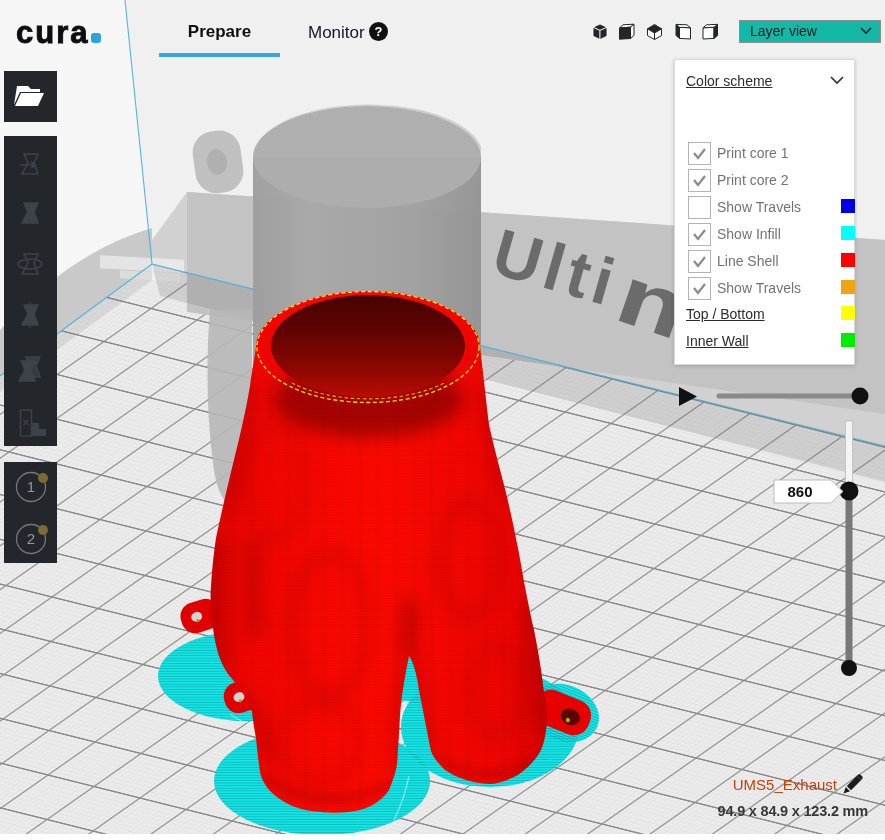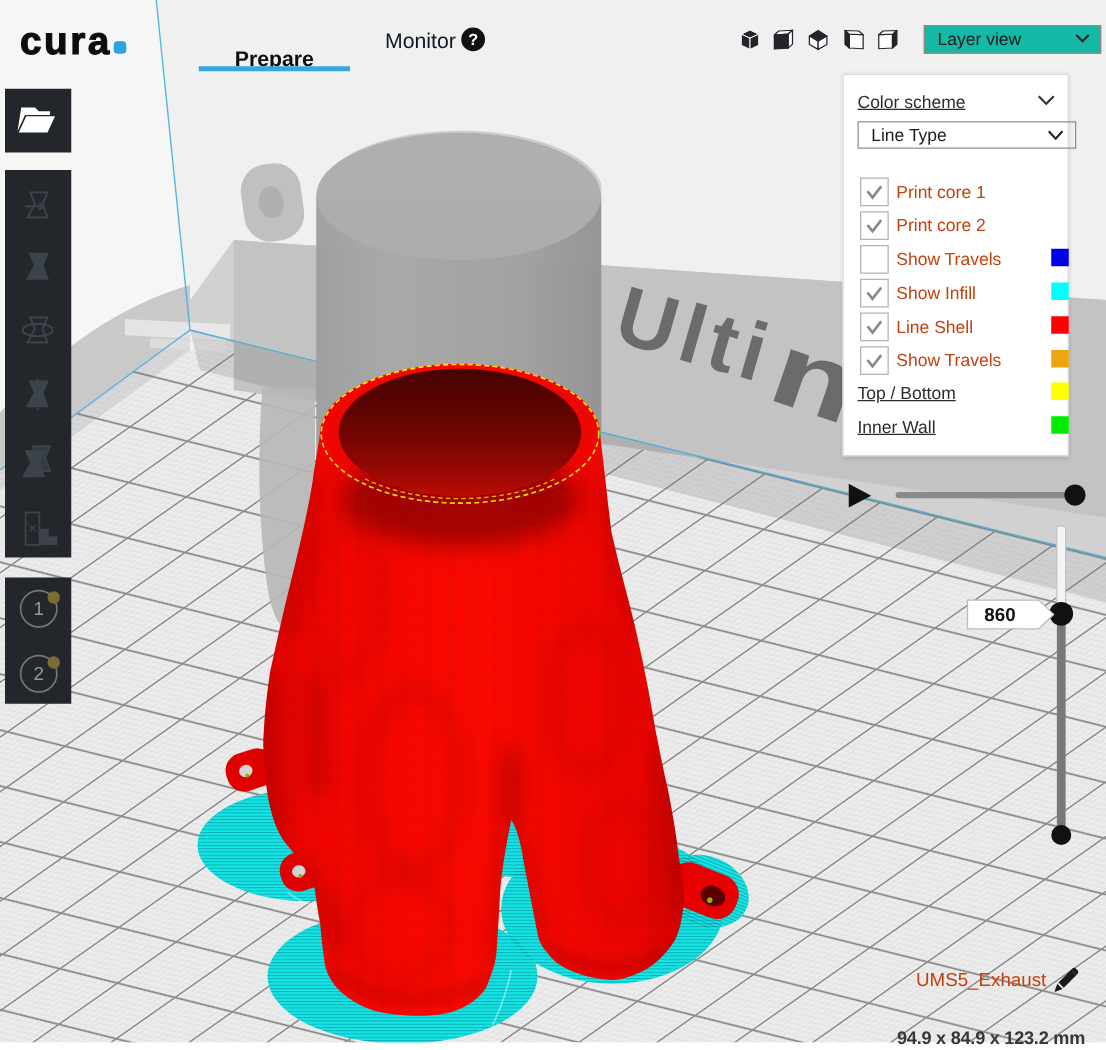--- a/index.html
+++ b/index.html
@@ -6,47 +6,47 @@
   body{width:885px;height:840px;overflow:hidden;background:#ffffff;
        font-family:"Liberation Sans",sans-serif;position:relative;}
   #scene{position:absolute;left:0;top:0;}
   .abs{position:absolute;}
   
   #logo{left:16px;top:15px;font-size:31px;font-weight:bold;color:#0d0d10;
         letter-spacing:2px;-webkit-text-stroke:0.9px #0d0d10;}
   #logodot{display:inline-block;width:10px;height:10px;background:#2ba4dc;
         border-radius:3px;margin-left:2px;}
   #tabPrepare{left:159px;top:22px;width:121px;text-align:center;
-        font-size:17px;font-weight:bold;color:#0f0f0f;margin-top:16px;}
+        font-size:17px;font-weight:bold;color:#0f0f0f;}
   #tabUnderline{left:159px;top:53px;width:121px;height:4px;background:#38a7e1;}
   #tabMonitor{left:308px;top:23px;font-size:17px;color:#0f172a;}
   #qmark{left:369px;top:22px;width:19px;height:19px;border-radius:50%;
         background:#111;color:#fff;font-size:13px;font-weight:bold;
         text-align:center;line-height:19px;}
   #layersel{left:739px;top:20px;width:130px;height:21px;border:1px solid #8d8d8d;
         background:#14b8a6;font-size:14px;color:#1b1b1b;line-height:21px;
         padding-left:10px;}
   
   .dkbox{background:#23272c;left:4px;width:53px;}
   #openbox{top:71px;height:51px;}
   #toolbox{top:136px;height:310px;}
   #extbox{top:462px;height:101px;}
   
   #rpanel{left:674px;top:59px;width:179px;height:304px;background:#fff;
         border:1px solid #d9d9d9;box-shadow:0 1px 4px rgba(0,0,0,.18);}
-  #rpanel .lab{position:absolute;left:42px;font-size:14px;color:#c2410c;height:22px;line-height:22px;text-align:center;}
+  #rpanel .lab{position:absolute;left:42px;font-size:14px;color:#737373;height:22px;line-height:22px;text-align:center;}
   #rpanel .lab0{position:absolute;left:11px;font-size:14px;color:#2c2c2c;height:22px;line-height:22px;text-decoration:underline;}
   #rpanel .cb{position:absolute;left:13px;width:21px;height:21px;border:1px solid #b3b3b3;background:#fff;}
   #rpanel .sw{position:absolute;left:166px;width:14px;height:14px;}
   #linetype{position:absolute;left:11px;top:37px;width:163px;height:20px;
         border:1px solid #8d8d8d;font-size:14px;color:#1b1b1b;line-height:20px;
         padding-left:10px;}
   
   #mname{right:48px;top:776px;font-size:15px;font-weight:normal;color:#c2410c;}
-  #msize{right:17px;top:803px;font-size:14.5px;letter-spacing:-0.2px;font-weight:bold;color:#373737;margin-top:20px;}
+  #msize{right:17px;top:803px;font-size:14.5px;letter-spacing:-0.2px;font-weight:bold;color:#373737;}
 </style>
 </head>
 <body>
 <svg id="scene" width="885" height="840" viewBox="0 0 885 840" xmlns="http://www.w3.org/2000/svg">
   <defs>
     <pattern id="grid" width="10" height="10" patternUnits="userSpaceOnUse" patternTransform="matrix(4.6,1.15,-4.7,3.3,152,264)">
       <path d="M0,1H10M0,2H10M0,3H10M0,4H10M0,5H10M0,6H10M0,7H10M0,8H10M0,9H10
                M1,0V10M2,0V10M3,0V10M4,0V10M5,0V10M6,0V10M7,0V10M8,0V10M9,0V10" stroke="#dadada" stroke-width="0.1" fill="none"></path>
       <path d="M0,0H10 M0,0V10 M10,0V10 M0,10H10" stroke="#8c8c8c" stroke-width="0.33" fill="none"></path>
     </pattern>
@@ -316,25 +316,20 @@
     <circle cx="39" cy="68" r="5" fill="#7d6b33"></circle>
     <text x="27" y="82" font-size="15" fill="#94989c" text-anchor="middle" font-family="Liberation Sans">2</text>
   </svg>
 </div>
 
 <div class="abs" id="rpanel">
   <div class="lab0" style="top:10px">Color scheme</div>
   <svg class="abs" style="left:155px;top:16px" width="14" height="10">
       <path d="M1,1 L7,7 L13,1" stroke="#333" stroke-width="1.7" fill="none"></path>
     </svg>
-  <div id="linetype">Line Type
-    <svg class="abs" style="right:9px;top:6px" width="13" height="9">
-        <path d="M1,1 L6.5,7 L12,1" stroke="#222" stroke-width="1.7" fill="none"></path>
-      </svg>
-  </div>
   <div class="cb" style="top:82px"><svg width="21" height="21">
         <path d="M5,10 L9,15 L16,6" stroke="#8a8a8a" stroke-width="2.2" fill="none"></path>
       </svg></div>
   <div class="lab" style="top:82px">Print core 1</div>
   <div class="cb" style="top:109px"><svg width="21" height="21">
         <path d="M5,10 L9,15 L16,6" stroke="#8a8a8a" stroke-width="2.2" fill="none"></path>
       </svg></div>
   <div class="lab" style="top:109px">Print core 2</div>
   <div class="cb" style="top:136px"></div>
   <div class="lab" style="top:136px">Show Travels</div>

